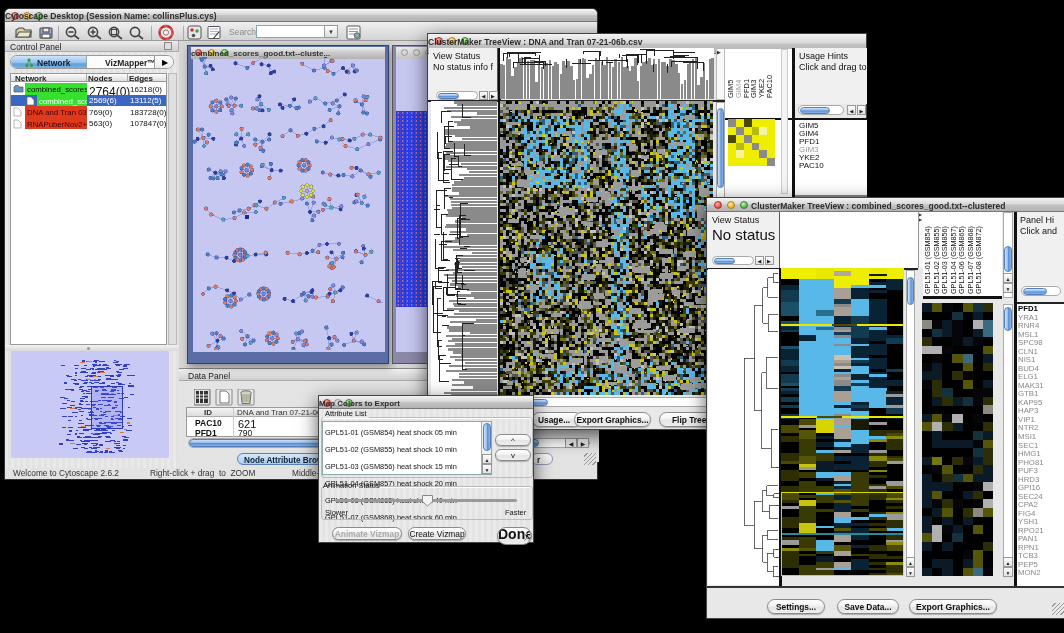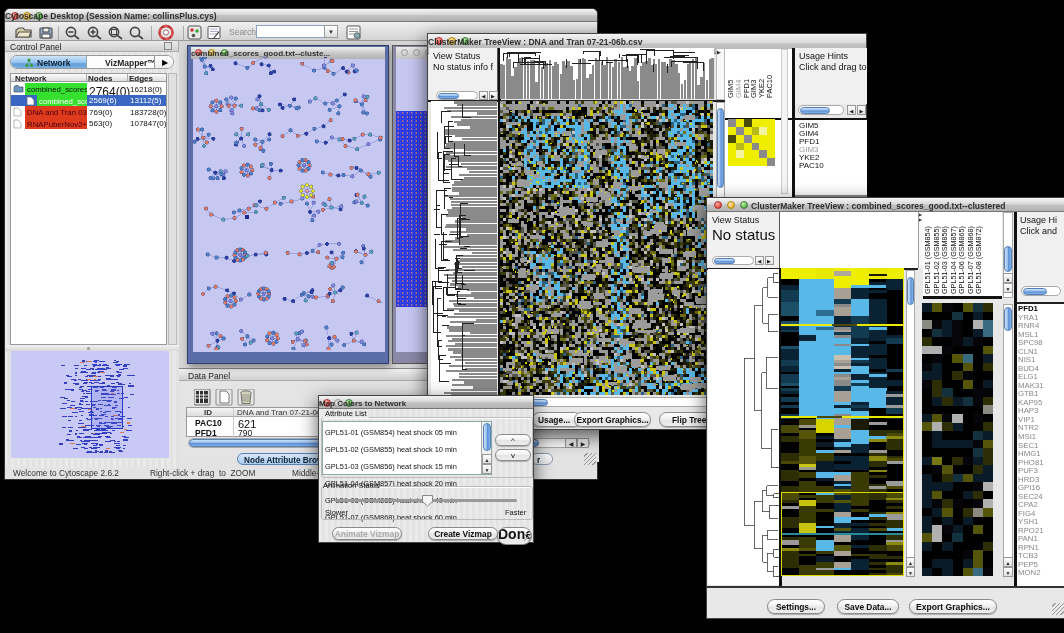--- a/index.html
+++ b/index.html
@@ -1040,21 +1040,21 @@
       <text x="0" y="0" transform="rotate(-90 0 0) translate(-82 58)">GPL51-08 (GSM872)</text>
     </g>
   </svg>
   <div class="a" style="left:216px;top:98px;width:79px;height:2.5px;background:#111"></div>
   <div class="a" style="left:296px;top:14px;width:10px;height:86px;background:#fff;border:1px solid #aaa"></div>
   <div class="vpill" style="left:297px;top:48px;width:8px;height:26px"></div>
   <span class="sbbtn" style="left:296px;top:75px;width:10px;height:10px;font-size:5px;line-height:10px">▲</span>
   <span class="sbbtn" style="left:296px;top:85px;width:10px;height:10px;font-size:5px;line-height:10px">▼</span>
   <div class="a" style="left:307px;top:14px;width:2.5px;height:374px;background:#111"></div>
   <div class="a" style="left:310px;top:14px;width:48px;height:90px;background:#f0f0f0">
-    <span class="a" style="left:3px;top:3px;font-size:9px;color:#111">Usage Hi</span>
+    <span class="a" style="left:3px;top:3px;font-size:9px;color:#111">Panel Hi</span>
     <span class="a" style="left:3px;top:14px;font-size:9px;color:#111">Click and</span>
     <div class="sbtrack" style="left:4px;top:74px;width:40px;height:10px"></div>
     <div class="pill" style="left:5.5px;top:75.5px;width:24px;height:7px"></div>
   </div>
   <div class="a" style="left:310px;top:104px;width:48px;height:2px;background:#222"></div>
   <div class="a" style="left:310px;top:106px;width:48px;height:282px;background:#fff"></div>
   <div class="a" style="left:311px;top:107px;font-size:7.8px;line-height:8.53px;color:#888"><b style="color:#000">PFD1</b><br>YRA1<br>RNR4<br>MSL1<br>SPC98<br>CLN1<br>NIS1<br>BUD4<br>ELG1<br>MAK31<br>GTB1<br>KAP95<br>HAP3<br>VIP1<br>NTR2<br>MSI1<br>SEC1<br>HMG1<br>PHO81<br>PUF3<br>HRD3<br>GPI16<br>SEC24<br>CPA2<br>FIG4<br>YSH1<br>RPO21<br>PAN1<br>RPN1<br>TCB3<br>PEP5<br>MON2</div>
   <div class="a" style="left:72px;top:71px;width:2.5px;height:317px;background:#111"></div>
   <div class="a" style="left:199px;top:72px;width:9px;height:307px;background:#fff;border:1px solid #aaa"></div>
   <div class="vpill" style="left:200px;top:79px;width:7px;height:28px"></div>
@@ -1158,37 +1158,37 @@
     <path fill="#b0b0b0" d="M50.7 17.1h10.3v8.7h-10.3zM0 42.7h10.3v8.7h-10.3zM10.1 42.7h10.3v8.7h-10.3zM30.4 110.9h10.3v8.7h-10.3zM10.1 119.4h10.3v8.7h-10.3zM60.9 179.2h10.3v8.7h-10.3zM60.9 196.2h10.3v8.7h-10.3zM10.1 221.8h10.3v8.7h-10.3zM10.1 230.3h10.3v8.7h-10.3z"></path>
     <path fill="#3a6a80" d="M60.9 17.1h10.3v8.7h-10.3zM60.9 25.6h10.3v8.7h-10.3zM40.6 51.2h10.3v8.7h-10.3zM50.7 264.5h10.3v8.7h-10.3z"></path>
     <path fill="#777712" d="M10.1 153.6h10.3v8.7h-10.3z"></path>
   </svg>
 
 <div class="win" style="left:318px;top:395px;width:216px;height:148px;background:repeating-linear-gradient(90deg,#eaeaea 0 3px,#e3e3e3 3px 6px)">
   <div class="tbar" style="height:13px">
     <span class="tl r" style="left:4px;top:3px"></span>
     <span class="tl o" style="left:15px;top:3px"></span>
     <span class="tl g" style="left:26px;top:3px"></span>
-    <div class="ttext" style="top:2.5px;font-size:8px">Map Colors to Network</div>
+    <div class="ttext" style="top:2.5px;font-size:8px">Map Colors to Export</div>
   </div>
   <span class="a" style="left:4px;top:13px;font-size:7.5px;color:#111;background:inherit;padding:0 2px;z-index:2">Attribute List</span>
   <div class="etch" style="left:2px;top:21px;width:212px;height:61px"></div>
   <div class="a" style="left:3px;top:25px;width:170px;height:54px;background:#fff;border:1px solid #8aa"></div>
   <div class="a" style="left:6px;top:28px;font-size:7.4px;line-height:17px;color:#111;white-space:nowrap">GPL51-01 (GSM854) heat shock 05 min<br>GPL51-02 (GSM855) heat shock 10 min<br>GPL51-03 (GSM856) heat shock 15 min<br>GPL51-04 (GSM857) heat shock 20 min<br>GPL51-06 (GSM865) heat shock 40 min<br>GPL51-07 (GSM868) heat shock 60 min</div>
   <div class="a" style="left:162px;top:26px;width:10px;height:52px;background:#f0f0f0;border-left:1px solid #aaa"></div>
   <div class="vpill" style="left:163.5px;top:27px;width:8px;height:28px"></div>
   <span class="sbbtn" style="left:163px;top:58px;width:10px;height:10px;font-size:5px;line-height:10px">▲</span>
   <span class="sbbtn" style="left:163px;top:68px;width:10px;height:10px;font-size:5px;line-height:10px">▼</span>
   <div class="cap" style="left:176px;top:38px;width:36px;height:12px;font-size:8px;line-height:12px">^</div>
   <div class="cap" style="left:176px;top:53px;width:36px;height:12px;font-size:8px;line-height:12px">v</div>
   <span class="a" style="left:4px;top:85px;font-size:7.5px;color:#111;z-index:2">Animation Status</span>
   <div class="etch" style="left:2px;top:90px;width:212px;height:34px"></div>
   <div class="a" style="left:16px;top:103px;width:182px;height:2.5px;background:#9a9a9a;border-radius:2px"></div>
   <svg class="a" style="left:102px;top:98px" width="13" height="13">
       <path d="M1.5 1.5h10v6l-5 4.5-5-4.5z" fill="#f4f4f4" stroke="#888"></path>
     </svg>
   <span class="a" style="left:6px;top:112px;font-size:7.5px;color:#111">Slower</span>
   <span class="a" style="left:186px;top:112px;font-size:7.5px;color:#111">Faster</span>
   <div class="cap" style="left:13px;top:131px;width:70px;height:13px;font-size:8.4px;font-weight:bold;line-height:13px;color:#aaa">Animate Vizmap</div>
-  <div class="cap" style="left:109px;top:131px;width:70px;height:13px;font-size:8.4px;font-weight:bold;line-height:13px">Create Vizmap</div>
+  <div class="cap" style="left:89px;top:131px;width:58px;height:13px;font-size:8.4px;font-weight:normal;line-height:13px">Create Vizmap</div>
   <div class="cap" style="left:178px;top:131px;width:35px;height:18px;font-size:14px;font-weight:bold;line-height:13px">Done</div>
   <div class="grip" style="right:1px;bottom:1px;width:8px;height:8px"></div>
 </div>
 
 </body></html>

